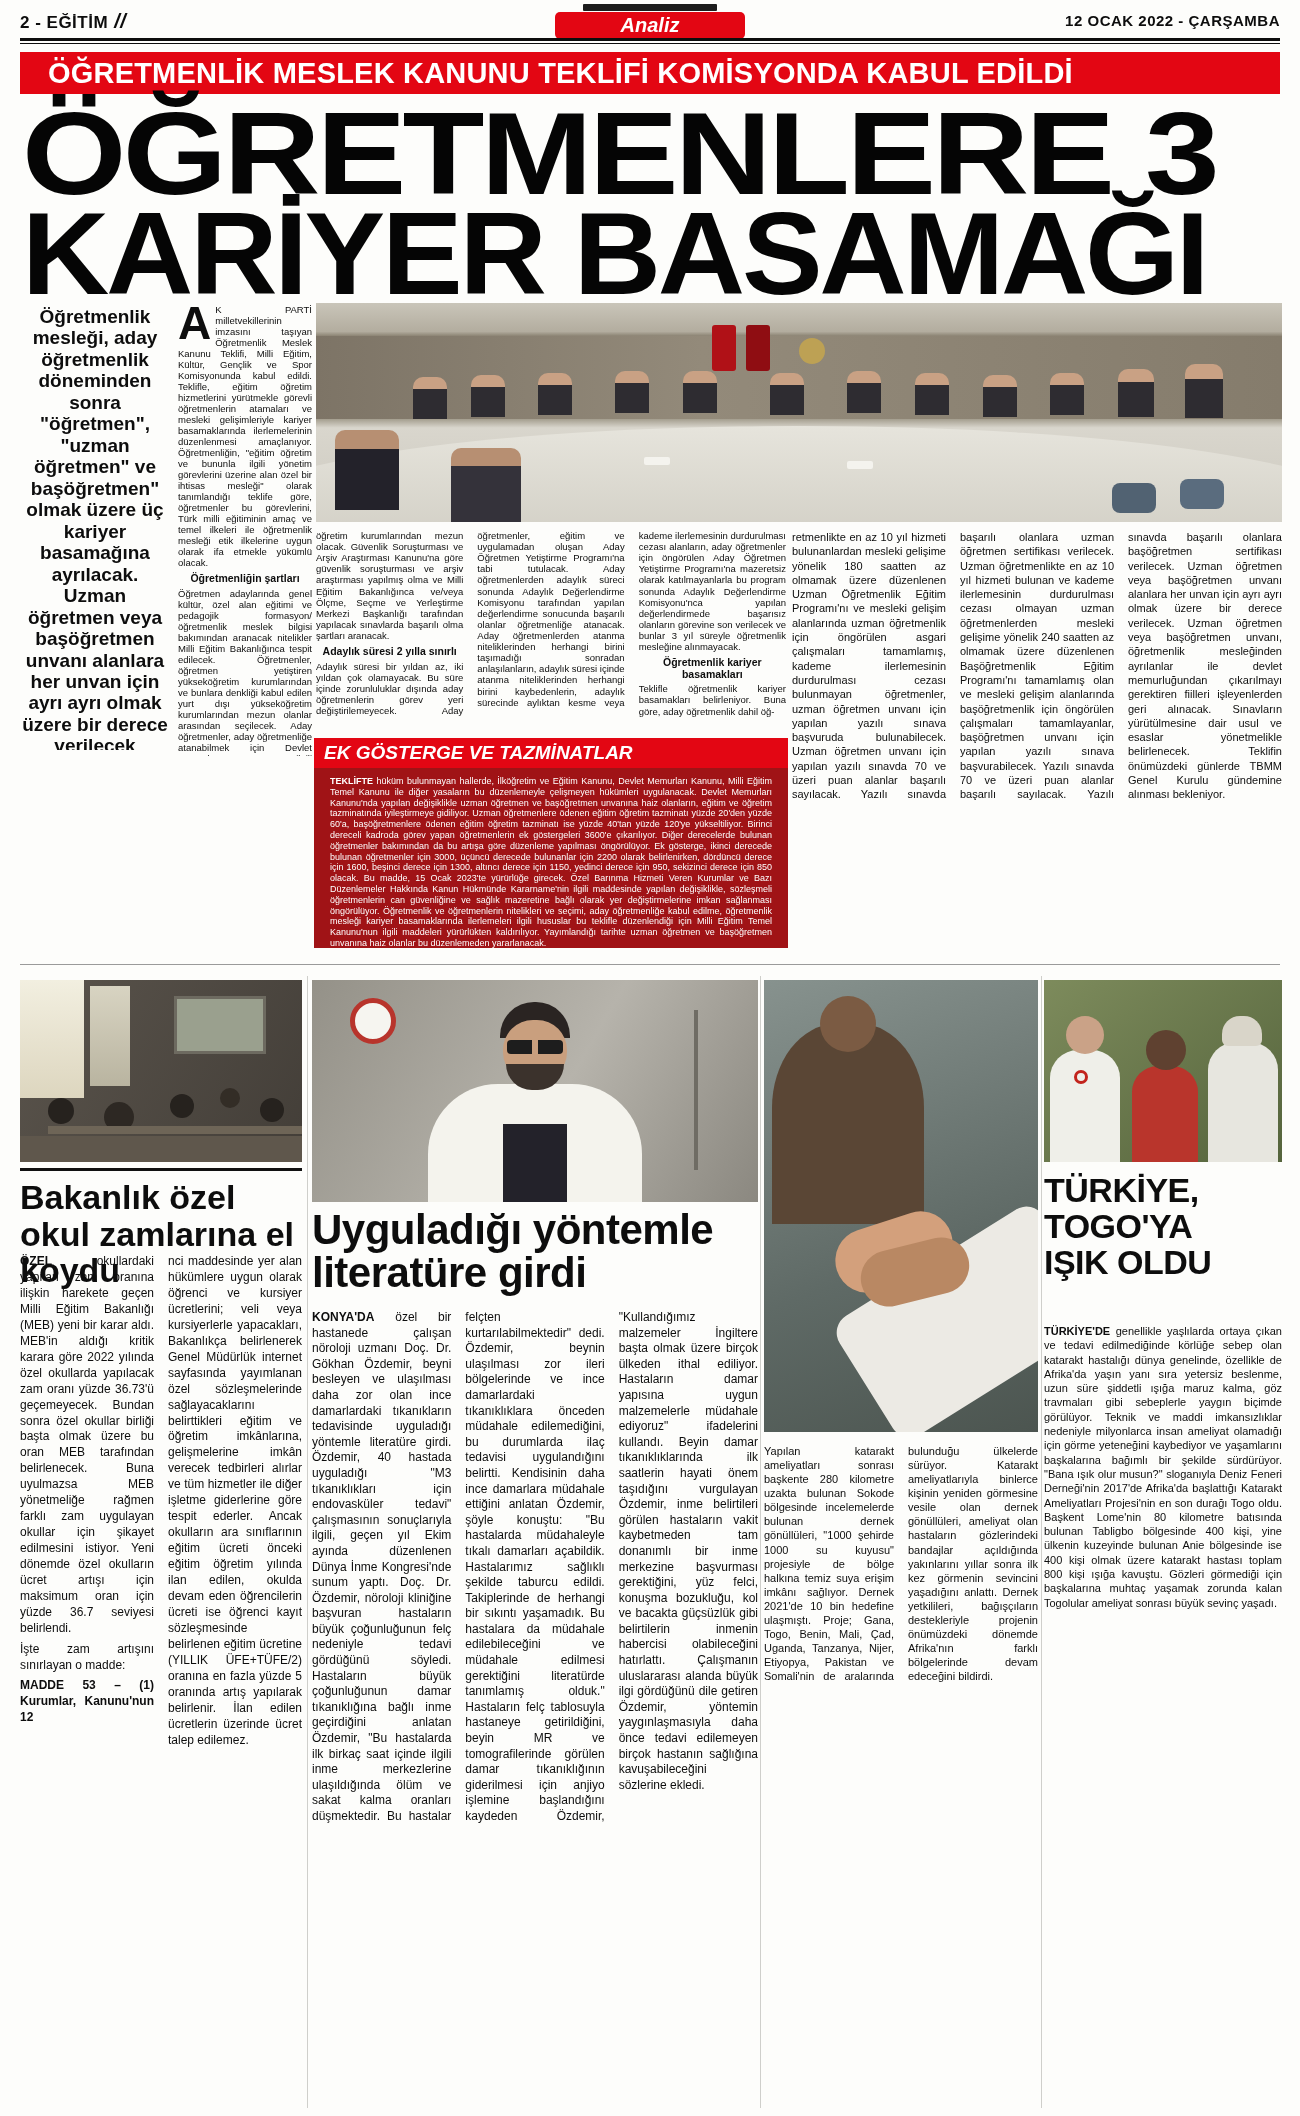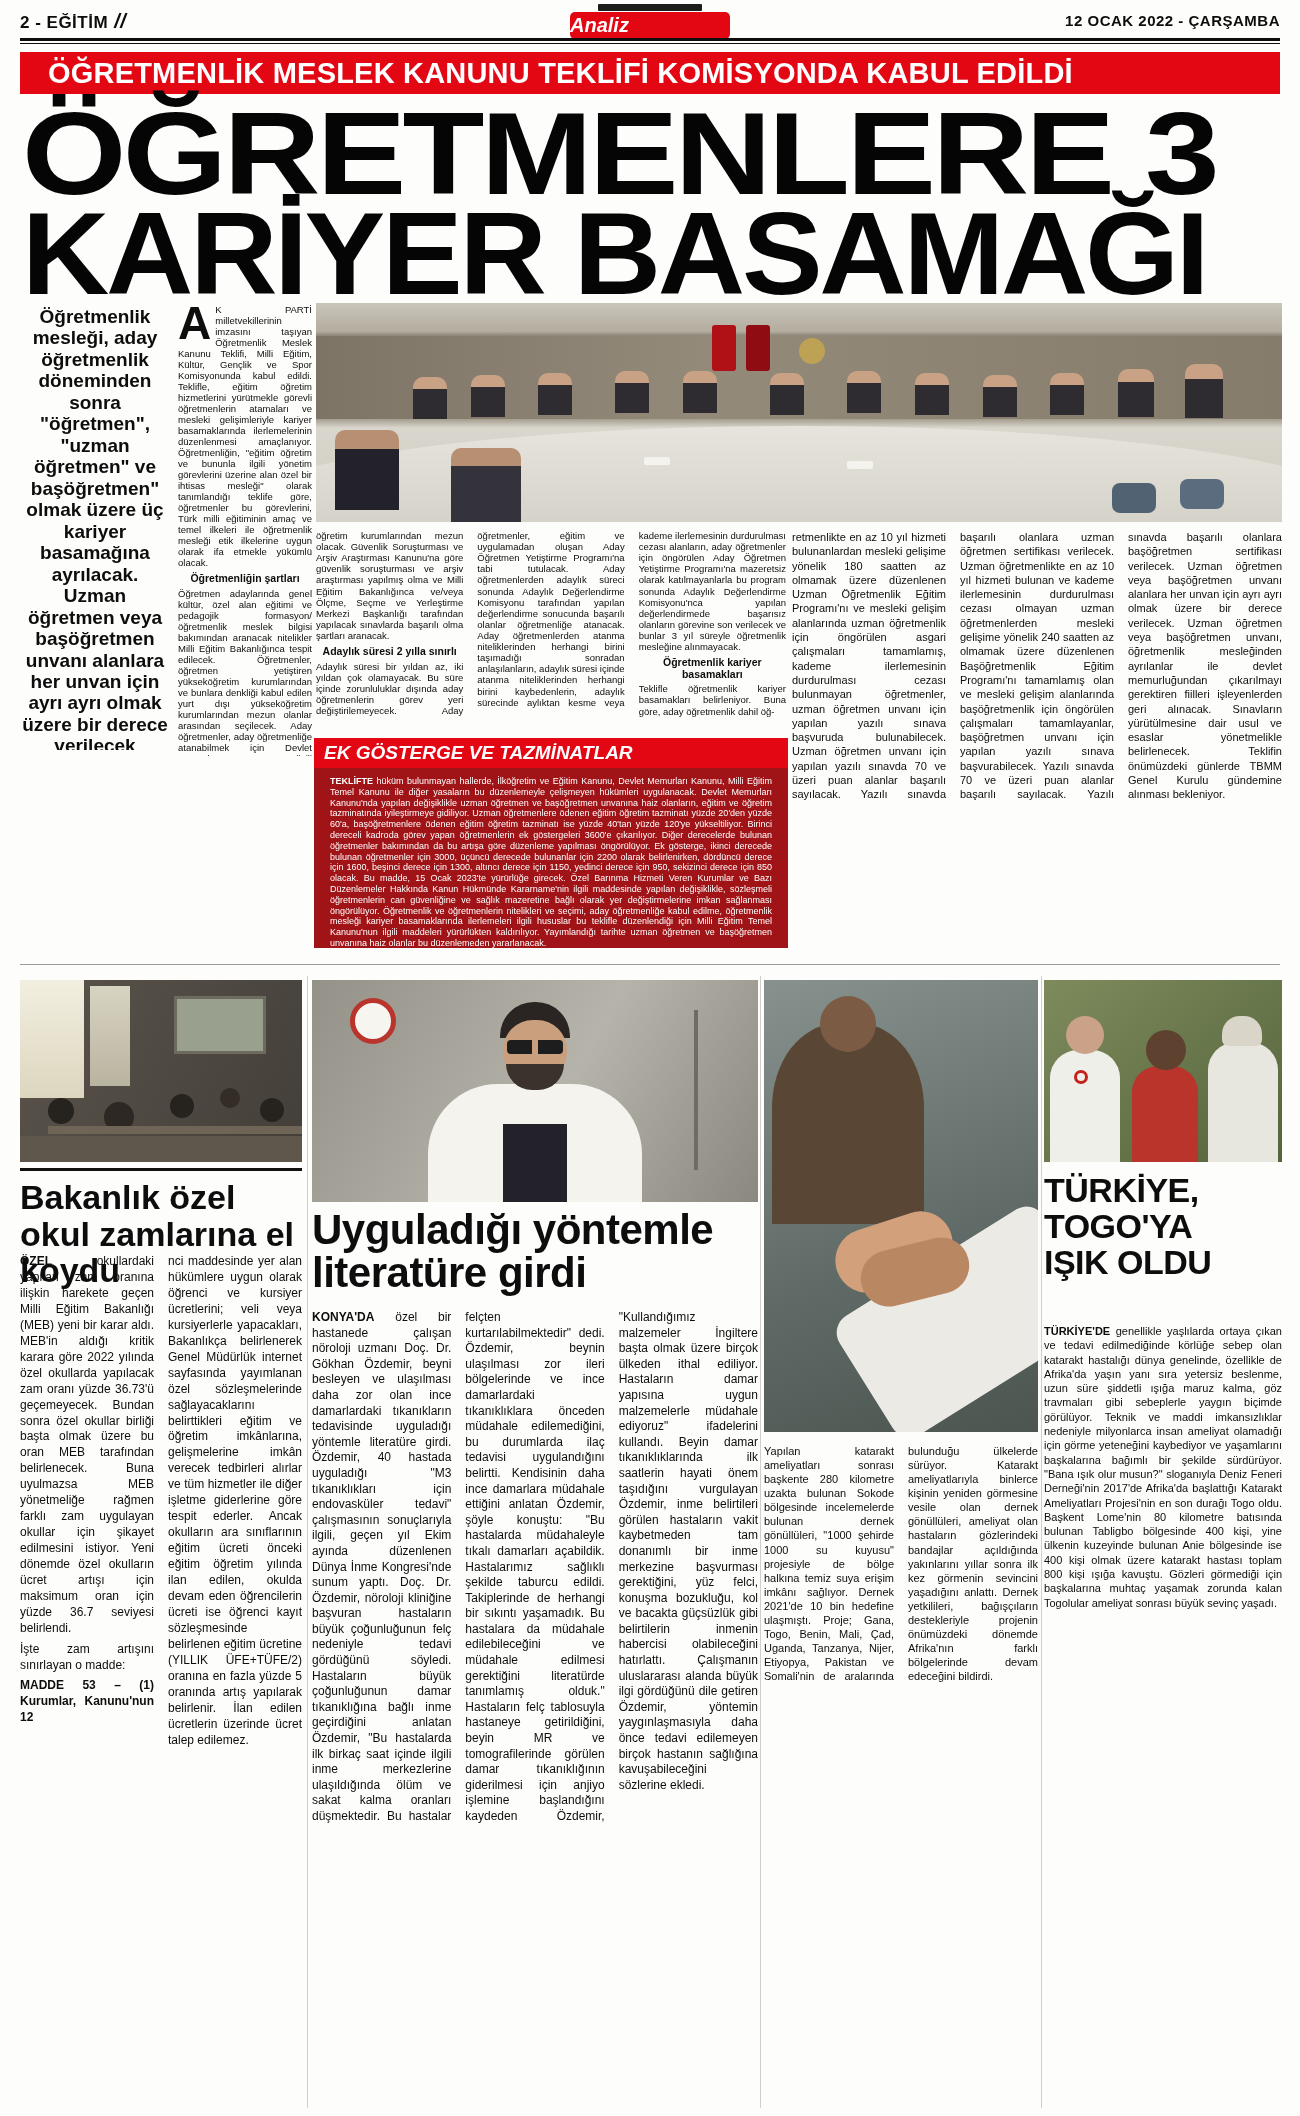--- a/index.html
+++ b/index.html
@@ -5,21 +5,21 @@
   *{box-sizing:border-box;margin:0;padding:0}
   html,body{background:#ffffff}
   body{font-family:"Liberation Sans",sans-serif;color:#0d0d0d}
   .page{position:relative;width:1300px;height:2116px;background:#fdfdfb;overflow:hidden}
   .abs{position:absolute}
   .justify{text-align:justify}
   
   .hdr-section{left:20px;top:10px;font-size:17px;font-weight:800;letter-spacing:.5px}
   .hdr-slashes{font-style:italic;font-weight:900;font-size:20px;margin-left:6px}
   .hdr-date{right:20px;top:12px;font-size:15px;font-weight:700;letter-spacing:.5px}
-  .logo-wrap{left:50%;top:4px;transform:translateX(-50%);width:160px;}
+  .logo-wrap{left:50%;top:4px;transform:translateX(-50%);width:190px;text-align:center}
   .logo-strip{height:7px;background:#1c1c1c;margin:0 28px 1px;border-radius:1px}
   .logo-band{height:27px;background:#e30613;border-radius:5px;color:#fff;font-weight:800;font-style:italic;font-size:20px;line-height:26px}
   .hdr-rule{left:20px;top:38px;width:1260px;height:6px;border-top:3px solid #0d0d0d;border-bottom:1px solid #0d0d0d}
   
   .kicker{left:20px;top:52px;width:1260px;height:42px;background:#e30613;color:#fff;font-size:29px;font-weight:800;line-height:42px;padding-left:28px;letter-spacing:.2px;white-space:nowrap;overflow:hidden}
   
   .big1,.big2{left:22px;font-size:110px;font-weight:900;line-height:.92;letter-spacing:-3px;color:#050505;white-space:nowrap;transform-origin:left top}
   .big1{top:100px;transform:scale(1.22,1.06)}
   .big2{top:200px;transform:scale(1.10,1.06)}
   

